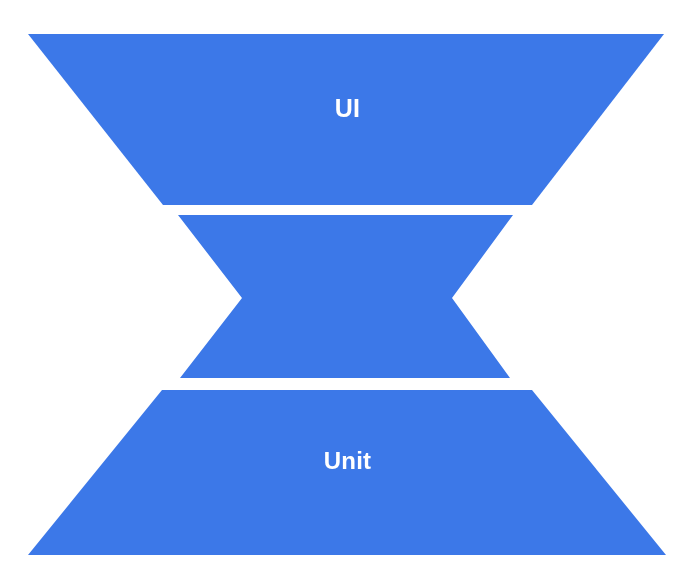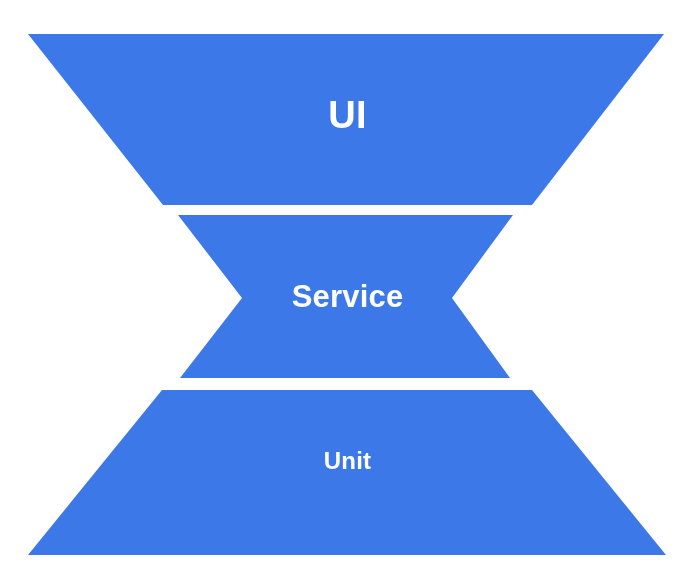--- a/index.html
+++ b/index.html
@@ -34,21 +34,21 @@
     color: #ffffff;
     font-family: "Liberation Sans", sans-serif;
     font-weight: bold;
     line-height: 1;
     white-space: nowrap;
     pointer-events: none;
     -webkit-font-smoothing: antialiased;
   }
   .label-ui {
     top: 96px;
-    font-size: 38px;
+    font-size: 25px;
     letter-spacing: 0.2px;
   }
   .label-service {
     top: 281px;
     font-size: 31px;
     letter-spacing: 0.2px;
   }
   .label-unit {
     top: 449px;
     font-size: 24px;
@@ -61,17 +61,16 @@
 <div id="diagram-canvas" style="background: rgb(255, 255, 255);">
 
   <svg id="pyramid-svg" viewBox="0 0 695 576" xmlns="http://www.w3.org/2000/svg" aria-hidden="true">
     <polygon fill="#3c78e8" points="28,34 664,34 532,205 163,205"></polygon>
     <polygon fill="#3c78e8" points="178,215 513,215 452,298 510,378 180,378 242,298"></polygon>
     <polygon fill="#3c78e8" points="162,390 532,390 666,555 28,555"></polygon>
   </svg>
 
   <div class="layer-label label-ui" style="color: rgb(255, 255, 255);">UI</div>
 
-  <div class="layer-label label-service" style="color: rgb(255, 255, 255);">Service</div>
 
   <div class="layer-label label-unit" style="color: rgb(255, 255, 255);">Unit</div>
 
 </div>
 
 </body></html>

